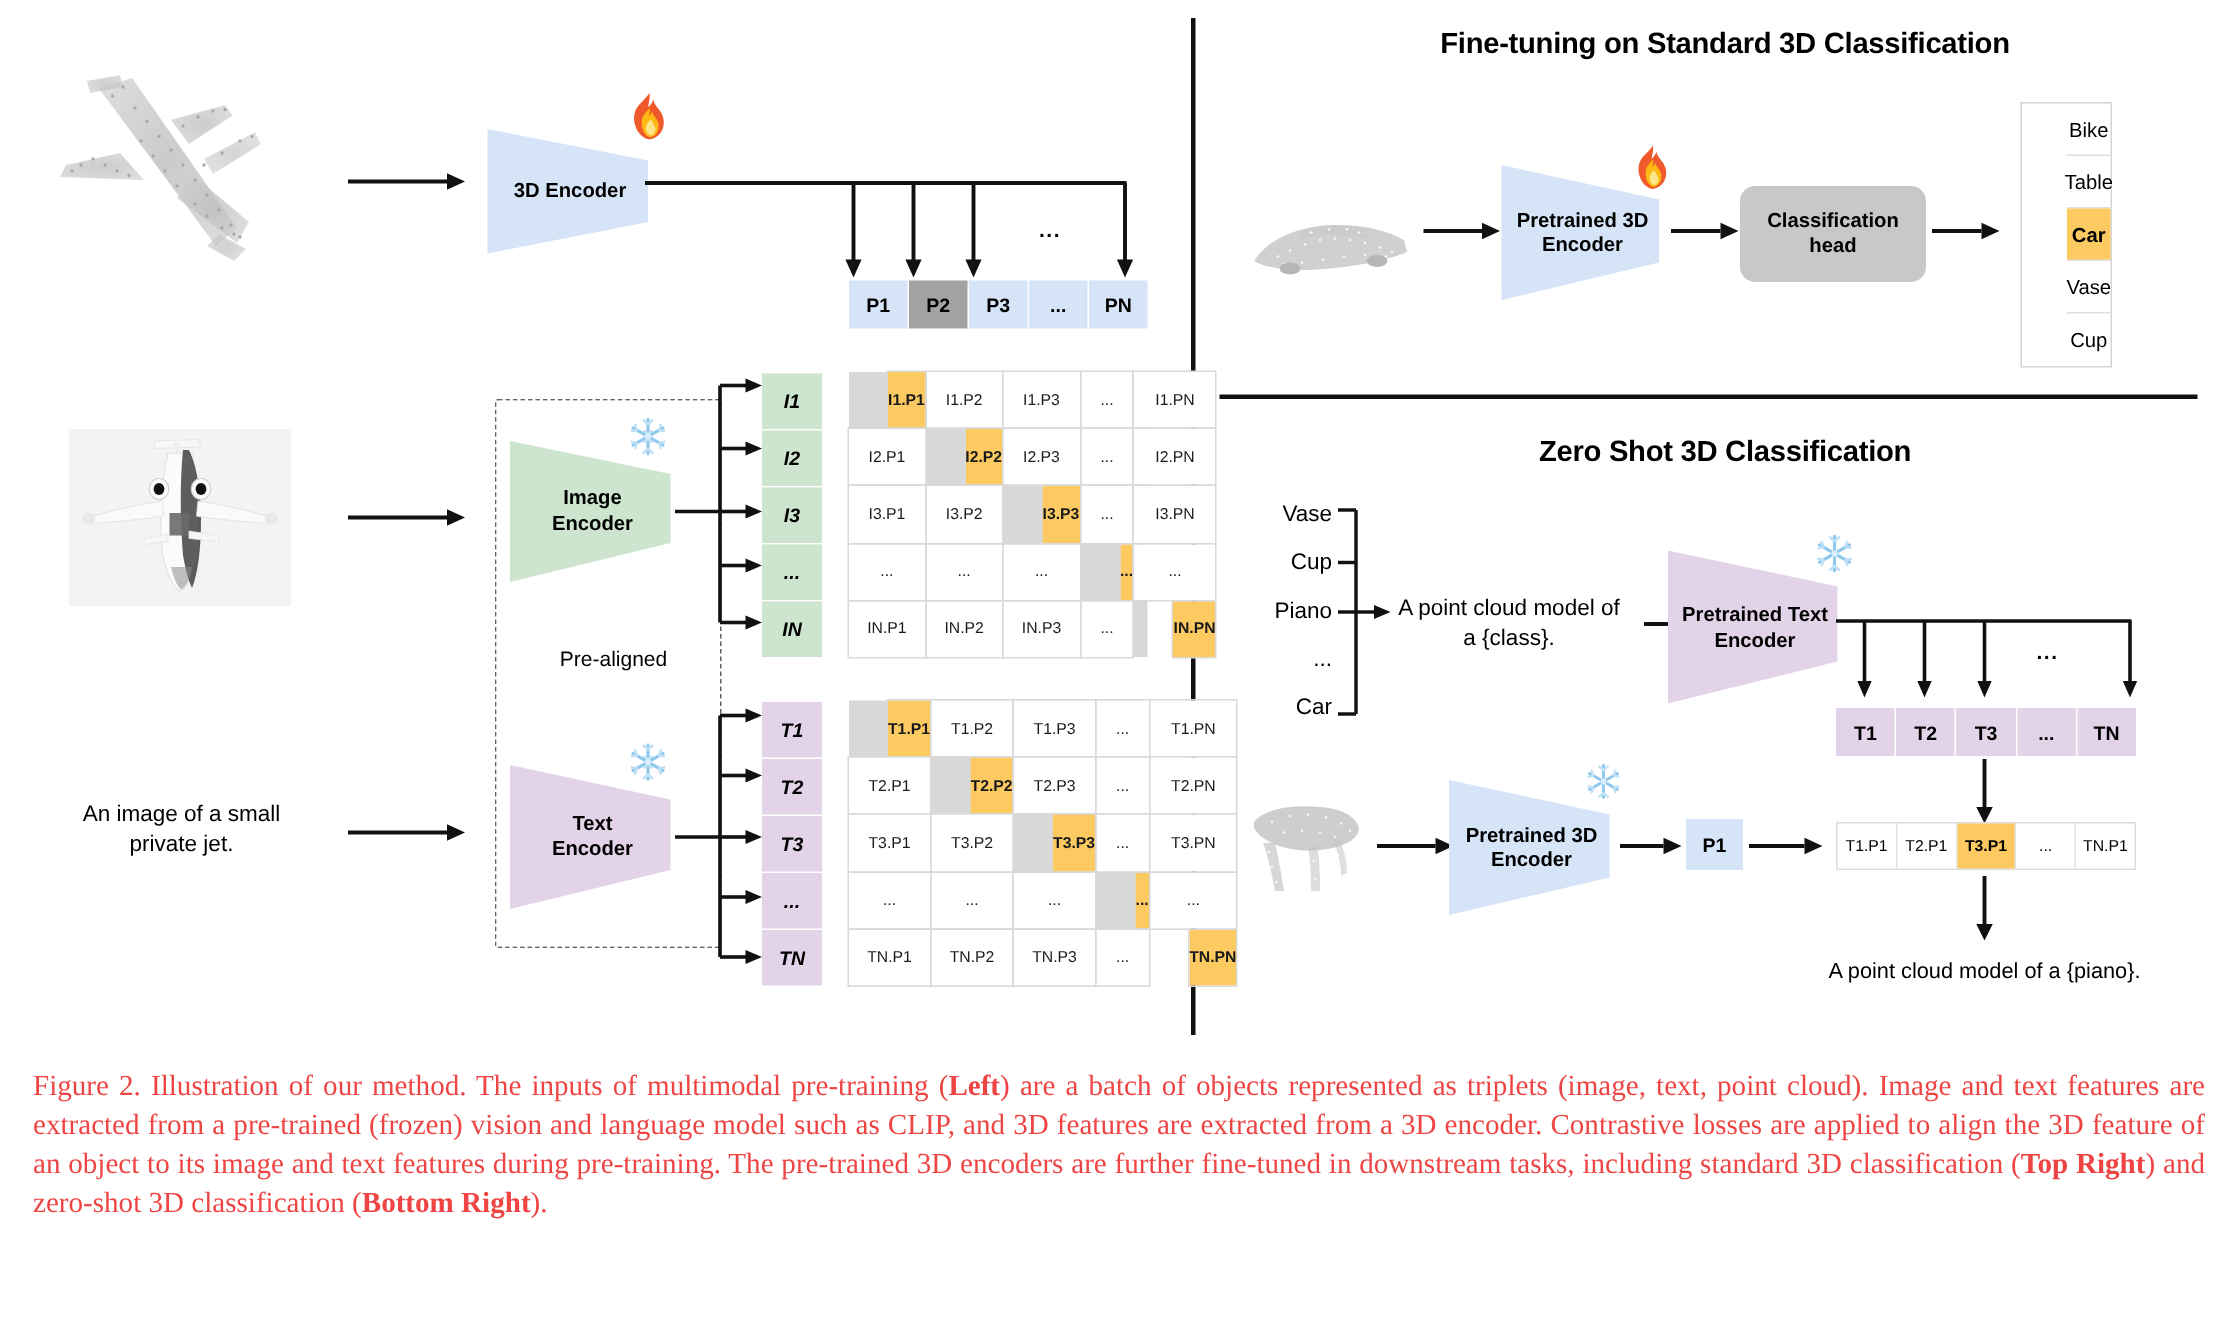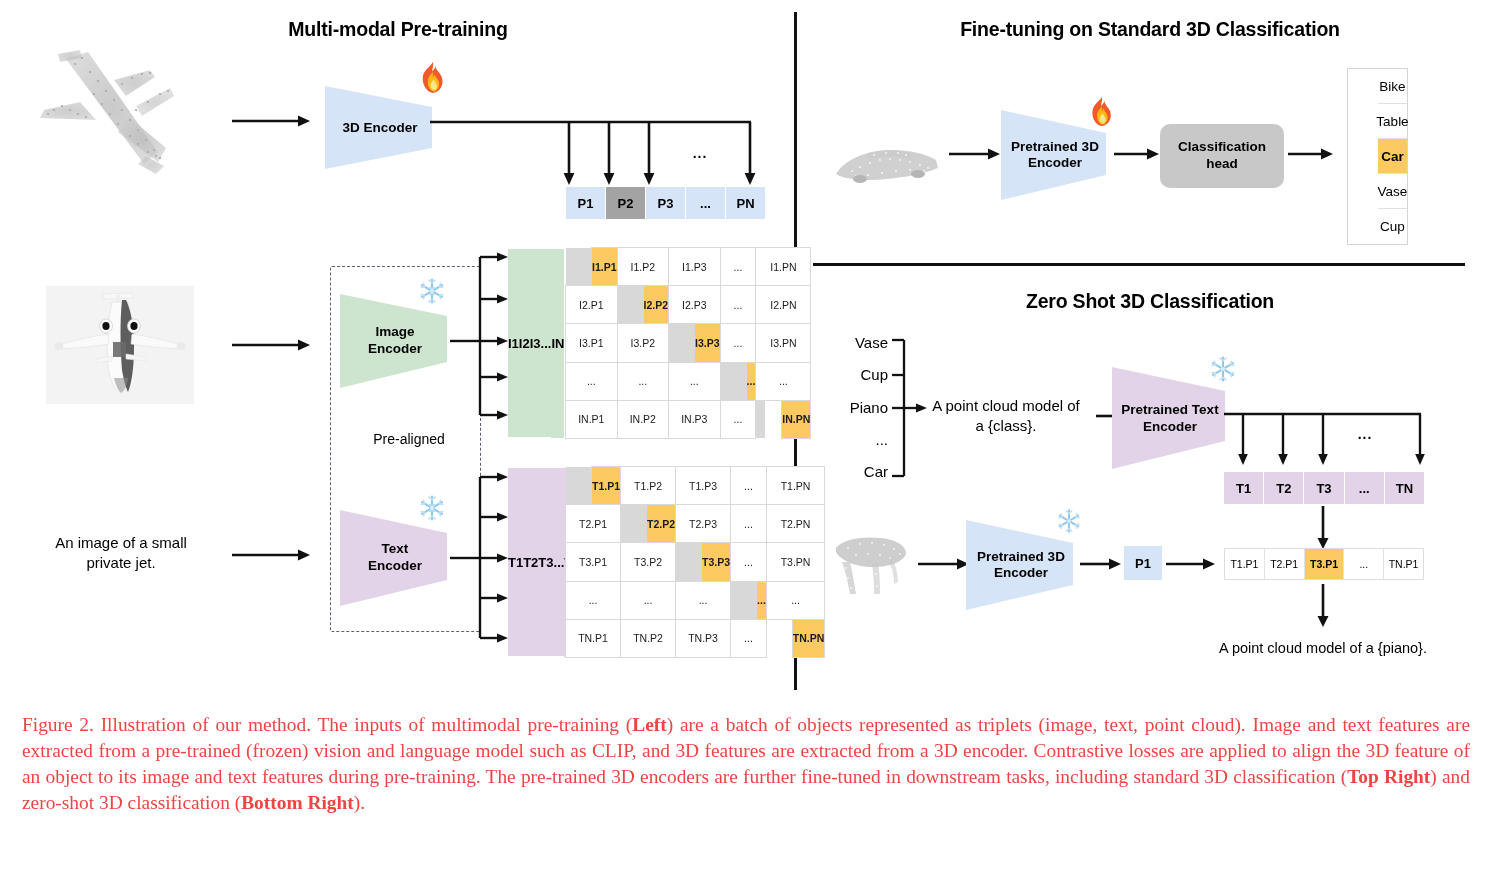--- a/index.html
+++ b/index.html
@@ -46,21 +46,21 @@
   
   .strip { position:absolute; display:flex; }
   .strip .cell {
     display:flex; align-items:center; justify-content:center;
     font-weight:bold; font-size:13px;
     border-right:1.5px solid #ffffff;
   }
   .strip .cell:last-child { border-right:none; }
 
   
-  .vcol { position:absolute; display:flex; flex-direction:row; }
+  .vcol { position:absolute; display:flex; flex-direction:column;font-style:italic; }
   .vcol .cell {
     display:flex; align-items:center; justify-content:center;
     font-weight:bold; font-size:13px;
     border-bottom:1.5px solid #ffffff;
   }
   .vcol .cell:last-child { border-bottom:none; }
 
   
   .matrix { position:absolute; display:grid; background:#d8d8d8; }
   .matrix .mcell {
@@ -113,21 +113,20 @@
   .icon { position:absolute; }
 </style>
 </head>
 <body>
 
 <div class="fig">
 
   <div class="abs" id="v-divider"></div>
   <div class="abs" id="h-divider"></div>
 
-  <div class="panel-title abs" style="left:178px; top:18px; width:440px;">Multi-modal Pre-training</div>
 
   <div class="icon" style="left:18px; top:44px; width:210px; height:160px;">
     <svg width="210" height="160" viewBox="0 0 210 160">
       <defs>
         <radialGradient id="pcg" cx="50%" cy="50%" r="60%">
           <stop offset="0%" stop-color="#b9b9b9"></stop>
             <stop offset="100%" stop-color="#cfcfcf"></stop>
         </radialGradient>
       </defs>
       <g fill="url(#pcg)" stroke="none">

